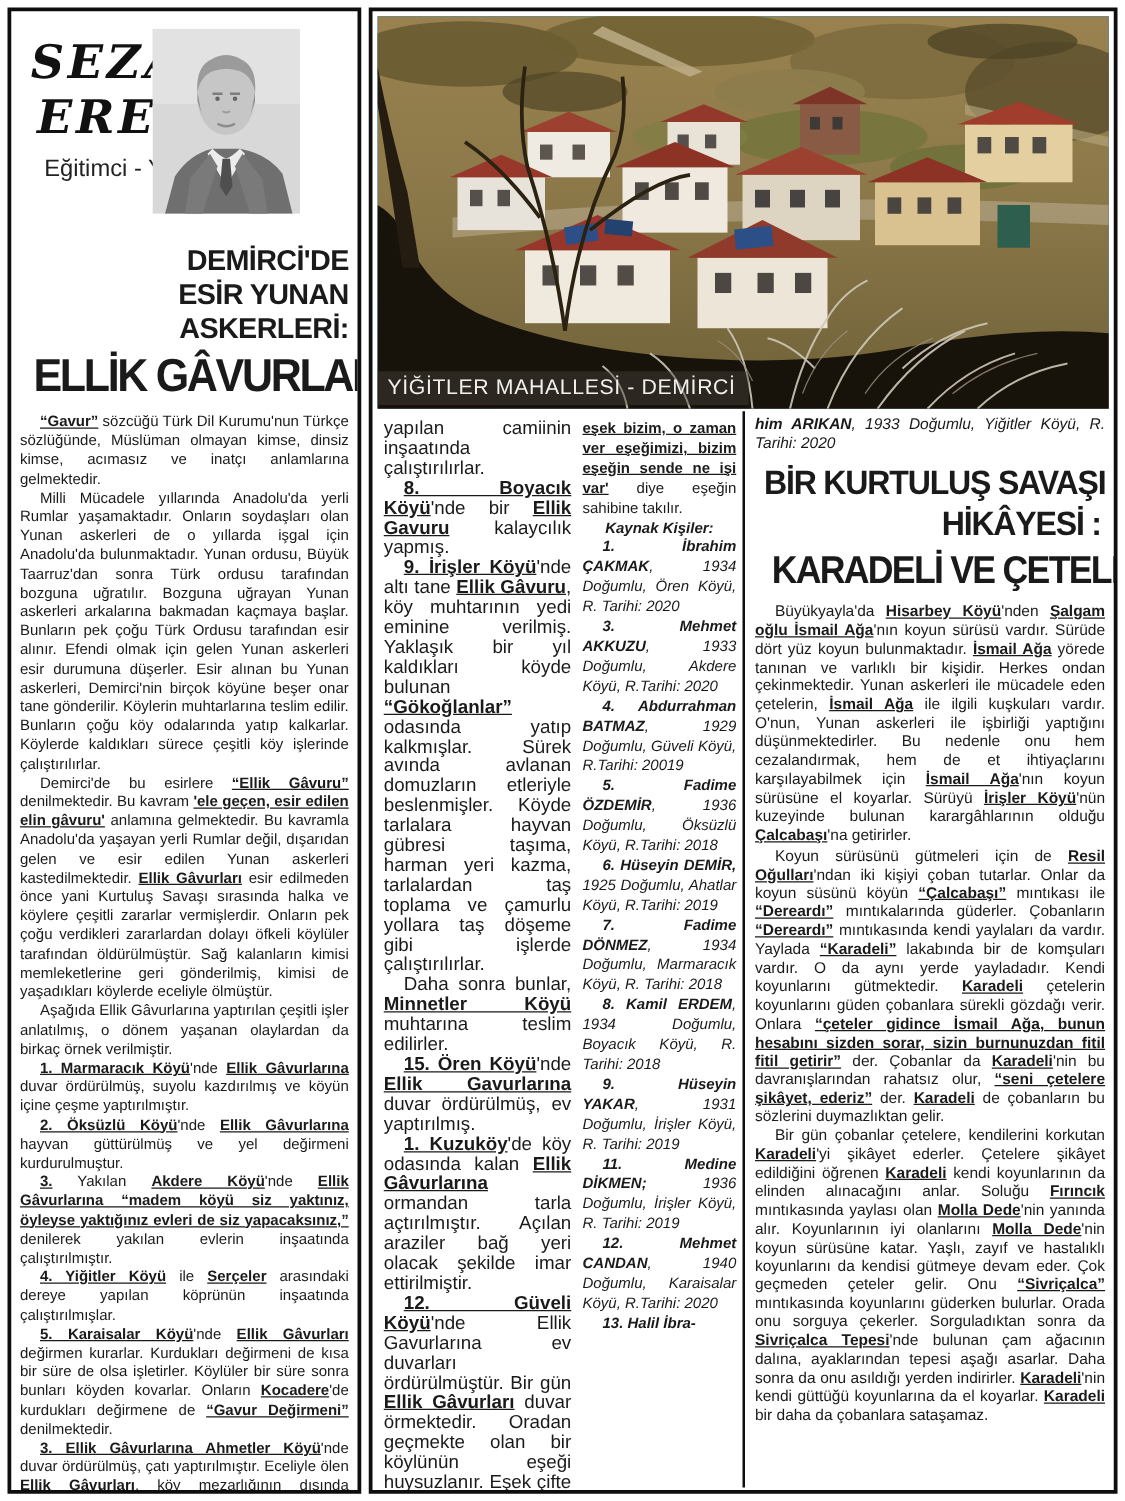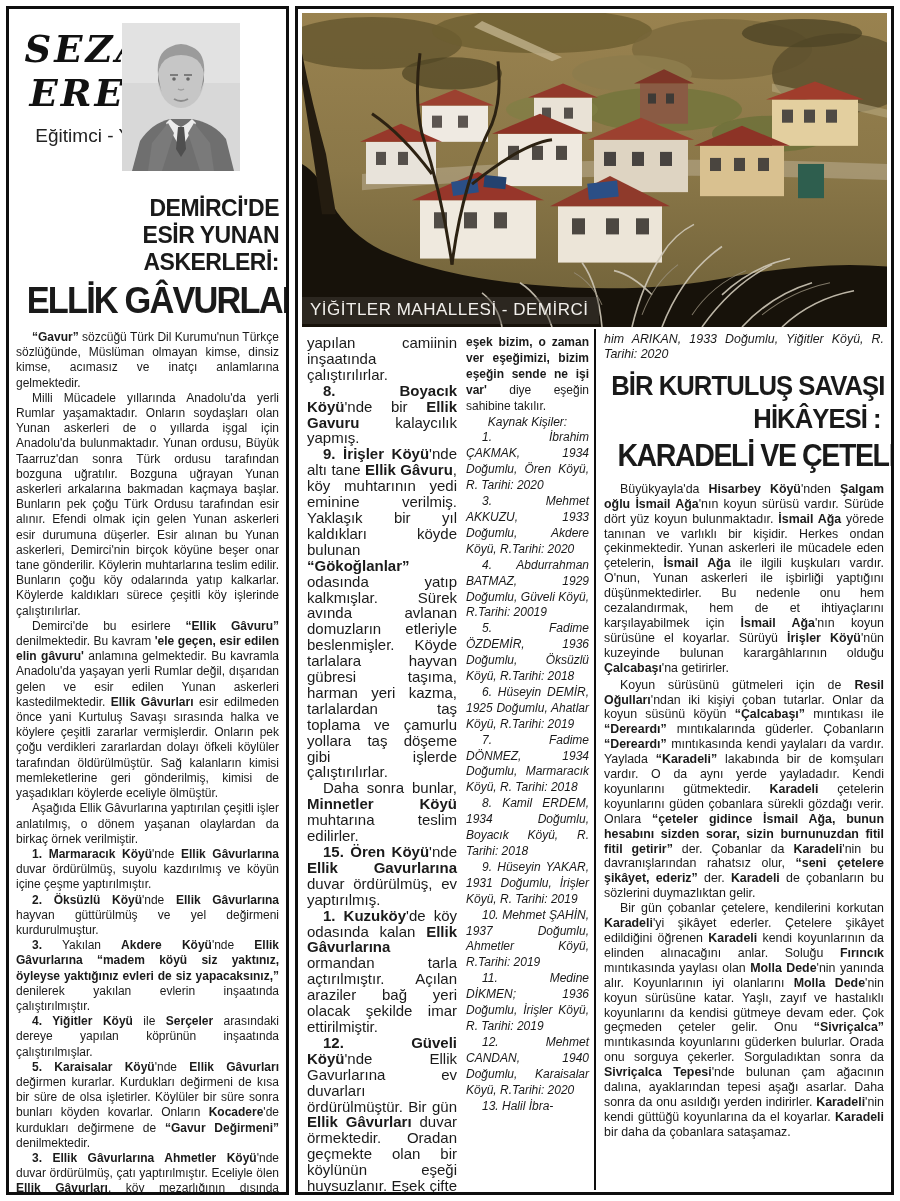--- a/index.html
+++ b/index.html
@@ -24,23 +24,23 @@
     letter-spacing:-0.5px;margin-top:16px;}
   .headline-xl-wrap{text-align:center;margin:4px 0 8px 0;}
   .headline-xl{display:inline-block;font-size:37px;font-weight:800;letter-spacing:-2px;
     transform:scaleX(0.93);transform-origin:center;white-space:nowrap;}
   
   .body-text{font-size:12px;line-height:15.2px;}
   .para{margin:0;text-align:justify;text-indent:16px;}
   .para.noindent{text-indent:0;}
   .para.center{text-align:center;text-indent:0;}
   .para.gap{margin-top:2px;}
-  .b{font-weight:bold;}
+  .b{font-weight:bold;text-decoration:underline;}
   .i{font-style:italic;}
-  .bi{font-weight:normal;font-style:italic;margin-top:12px;}
+  .bi{font-weight:bold;font-style:italic;margin-top:12px;}
   
   .photo-wrap{position:absolute;left:4px;top:4px;width:585px;height:314px;background:#0369a1;}
   .photo-wrap svg{display:block;width:100%;height:100%;}
   .photo-caption{position:absolute;left:0;bottom:3px;padding:3px 10px 4px 8px;
     background:rgba(70,66,60,0.45);color:#f2f0ec;font-size:17px;letter-spacing:0.5px;}
   
   .vrule{position:absolute;left:296px;top:320px;width:2px;height:861px;background:#0e0e0e;}
   .mcol1{position:absolute;left:9px;top:326px;width:150px;font-size:15px;line-height:15.9px;}
   .mcol2{position:absolute;left:168px;top:326px;width:123px;font-size:12px;line-height:15.9px;}
   
@@ -237,21 +237,20 @@
       <p class="para noindent"><span class="b">eşek bizim, o zaman ver eşeğimizi, bizim eşeğin sende ne işi var'</span><span> diye eşeğin sahibine takılır.</span></p>
       <p class="para center"><span class="bi">Kaynak Kişiler:</span></p>
       <p class="para"><span class="bi">1. İbrahim ÇAKMAK</span><span class="i">, 1934 Doğumlu, Ören Köyü, R. Tarihi: 2020</span></p>
       <p class="para"><span class="bi">3. Mehmet AKKUZU</span><span class="i">, 1933 Doğumlu, Akdere Köyü, R.Tarihi: 2020</span></p>
       <p class="para"><span class="bi">4. Abdurrahman BATMAZ</span><span class="i">, 1929 Doğumlu, Güveli Köyü, R.Tarihi: 20019</span></p>
       <p class="para"><span class="bi">5. Fadime ÖZDEMİR</span><span class="i">, 1936 Doğumlu, Öksüzlü Köyü, R.Tarihi: 2018</span></p>
       <p class="para"><span class="bi">6. Hüseyin DEMİR,</span><span class="i"> 1925 Doğumlu, Ahatlar Köyü, R.Tarihi: 2019</span></p>
       <p class="para"><span class="bi">7. Fadime DÖNMEZ</span><span class="i">, 1934 Doğumlu, Marmaracık Köyü, R. Tarihi: 2018</span></p>
       <p class="para"><span class="bi">8. Kamil ERDEM</span><span class="i">, 1934 Doğumlu, Boyacık Köyü, R. Tarihi: 2018</span></p>
       <p class="para"><span class="bi">9. Hüseyin YAKAR</span><span class="i">, 1931 Doğumlu, İrişler Köyü, R. Tarihi: 2019</span></p>
-      <p class="para"><span class="bi">10. Mehmet ŞAHİN,</span><span class="i"> 1937 Doğumlu, Ahmetler Köyü, R.Tarihi: 2019</span></p>
       <p class="para"><span class="bi">11. Medine DİKMEN;</span><span class="i"> 1936 Doğumlu, İrişler Köyü, R. Tarihi: 2019</span></p>
       <p class="para"><span class="bi">12. Mehmet CANDAN</span><span class="i">, 1940 Doğumlu, Karaisalar Köyü, R.Tarihi: 2020</span></p>
       <p class="para"><span class="bi">13. Halil İbra-</span></p>
     </div>
 
   <div class="story">
     <div>
         <p class="para noindent"><span class="bi">him ARIKAN</span><span class="i">, 1933 Doğumlu, Yiğitler Köyü, R. Tarihi: 2020</span></p>
       </div>
     <div class="story-head">

